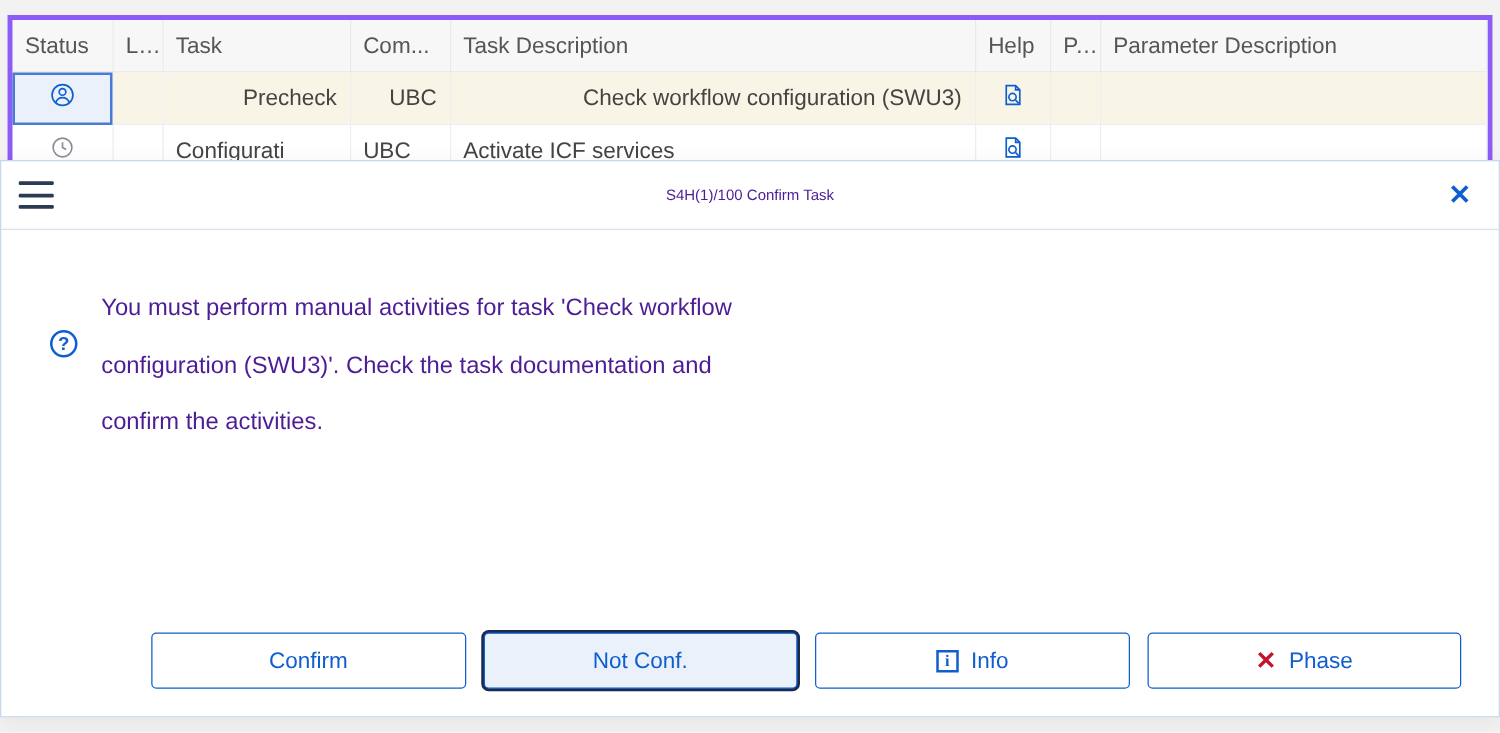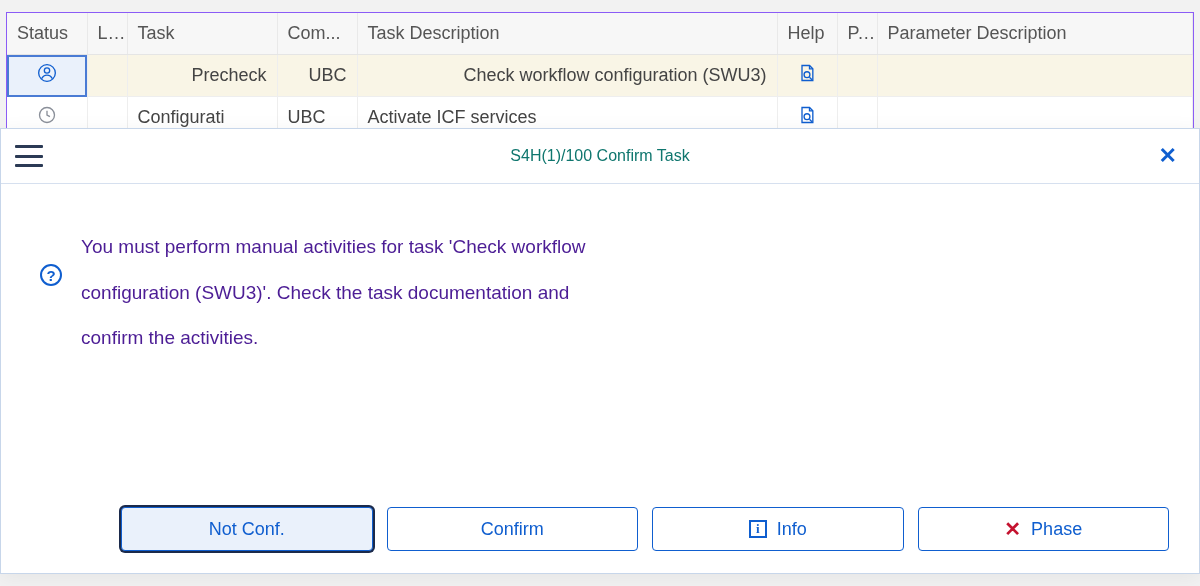--- a/index.html
+++ b/index.html
@@ -14,21 +14,21 @@
     color: #333;
   }
 
   
   .table-wrap {
     position: absolute;
     top: 12px;
     left: 6px;
     right: 6px;
     background: #fff;
-    border: 1px solid #8b5cf6;
+    border: 4px solid #8b5cf6;
   }
   table.tasks {
     width: 100%;
     border-collapse: collapse;
     table-layout: fixed;
   }
   table.tasks th {
     text-align: left;
     font-weight: 400;
     font-size: 18px;
@@ -87,22 +87,22 @@
     padding: 12px 14px;
     border-bottom: 1px solid #d6e0ef;
     position: relative;
   }
   .burger { width: 28px; height: 22px; display: flex; flex-direction: column; justify-content: space-between; }
   .burger span { display: block; height: 3px; background: #2b3a55; border-radius: 1px; }
   .dialog-title {
     position: absolute;
     left: 50%;
     transform: translateX(-50%);
-    font-size: 16px;
-    color: #0f766e;
+    font-size: 12px;
+    color: #4c1d95;
   }
   .close-x { margin-left: auto; font-size: 22px; color: #0f5ecf; font-weight: 700; padding: 2px 8px; }
 
   .dialog-body {
     flex: 1;
     display: flex;
     padding: 40px 40px 20px 20px;
   }
   .body-icon { width: 60px; display: flex; align-items: flex-start; justify-content: center; padding-top: 40px; }
   .qmark {
@@ -249,25 +249,25 @@
   </div>
 
   <div class="dialog-body">
     <div class="body-icon">
       <div class="qmark">?</div>
     </div>
     <div class="message">You must perform manual activities for task 'Check workflow configuration (SWU3)'. Check the task documentation and confirm the activities.</div>
   </div>
 
   <div class="dialog-footer">
+    <button class="btn">
+      <span>Confirm</span>
+    </button>
     <button class="btn focused">
       <span>Not Conf.</span>
-    </button>
-    <button class="btn">
-      <span>Confirm</span>
     </button>
     <button class="btn">
       <span class="lead-icon-info">i</span>
       <span>Info</span>
     </button>
     <button class="btn">
       <span class="lead-icon-cancel">✕</span>
       <span>Phase</span>
     </button>
   </div>

